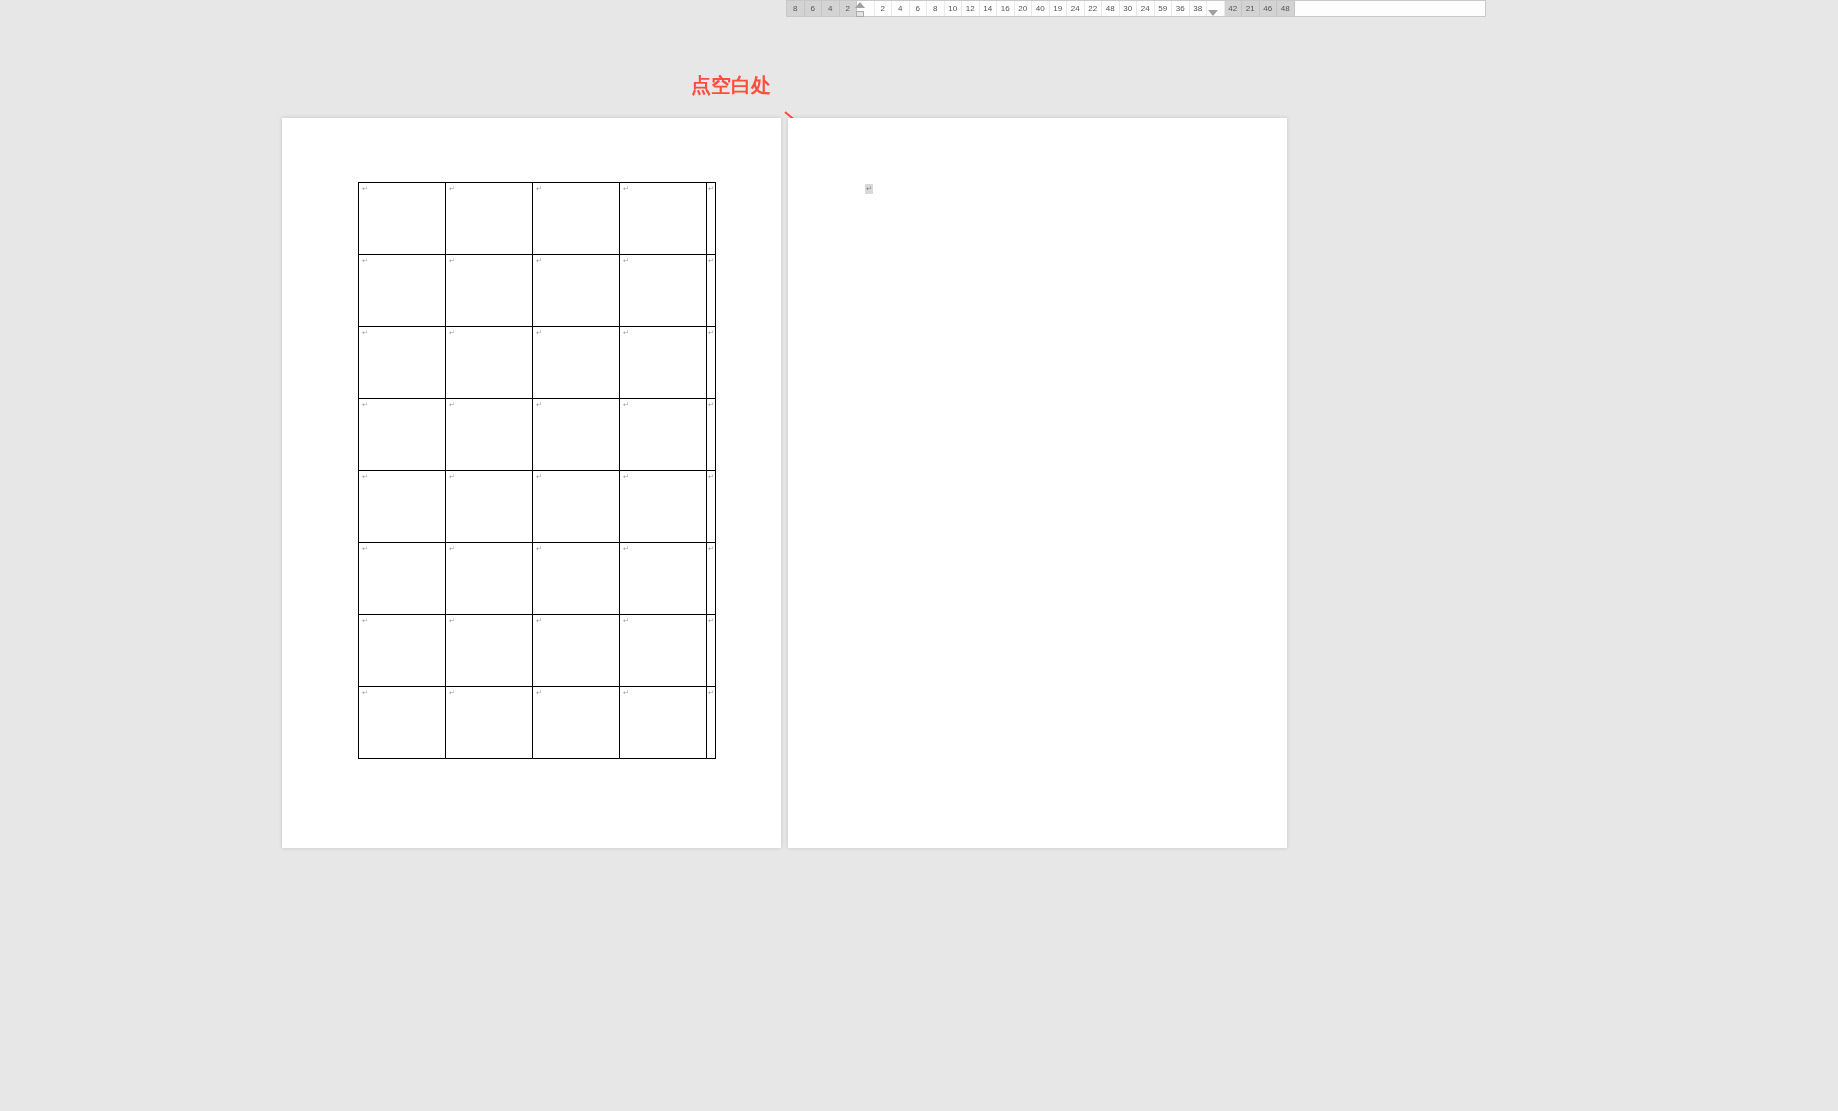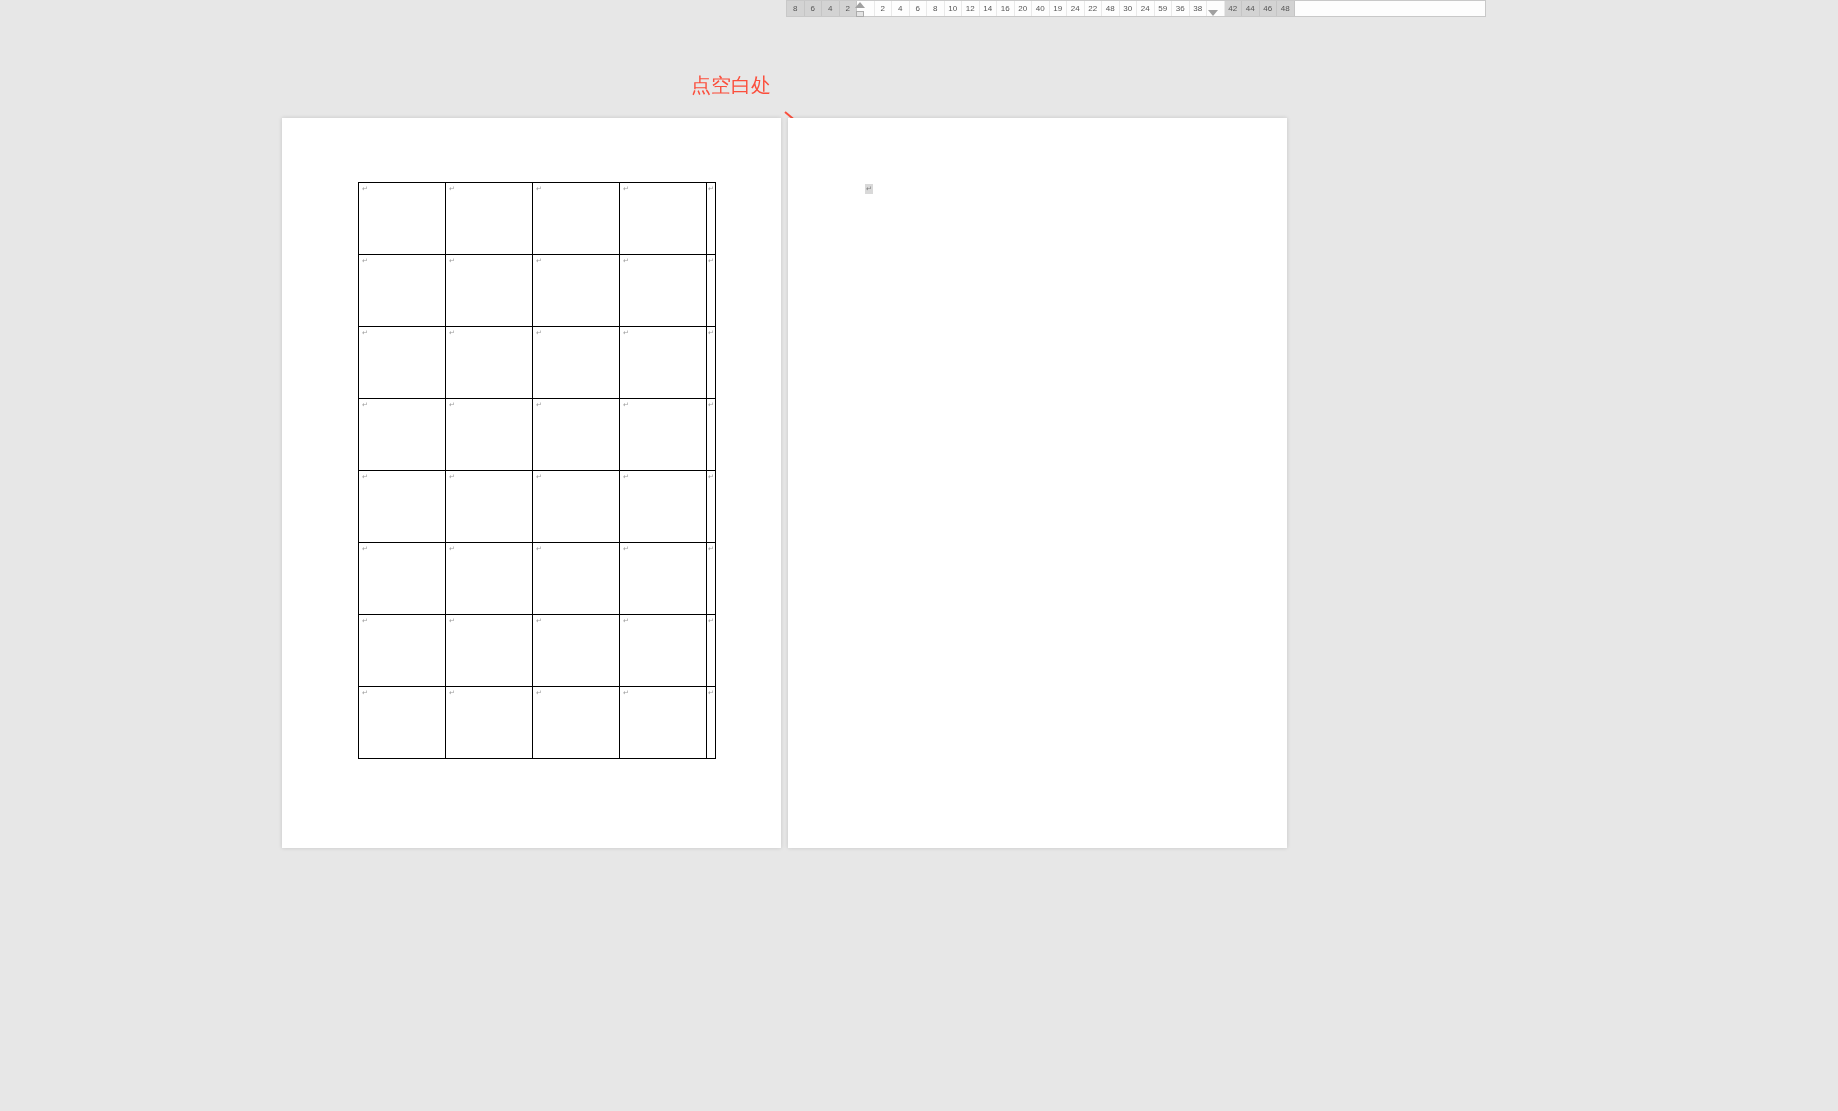--- a/index.html
+++ b/index.html
@@ -82,21 +82,21 @@
       border-right: 5px solid transparent;
       border-top: 6px solid #a0a0a0;
     }
 
     .annotation-text {
       position: absolute;
       left: 691px;
       top: 72px;
       color: #fb4f3d;
       font-size: 20px;
-      font-weight: 400;
+      font-weight: 700;
     }
 
     .annotation-arrow {
       position: absolute;
       left: 783px;
       top: 110px;
       width: 80px;
       height: 60px;
       pointer-events: none;
     }
@@ -197,21 +197,21 @@
   <span class="ruler-tick">24</span>
   <span class="ruler-tick">22</span>
   <span class="ruler-tick">48</span>
   <span class="ruler-tick">30</span>
   <span class="ruler-tick">24</span>
   <span class="ruler-tick">59</span>
   <span class="ruler-tick">36</span>
   <span class="ruler-tick">38</span>
   <span class="ruler-tick"></span>
   <span class="ruler-tick gray">42</span>
-  <span class="ruler-tick gray">44</span>
+  <span class="ruler-tick gray">21</span>
   <span class="ruler-tick gray">46</span>
   <span class="ruler-tick gray">48</span>
 </div>
 
 <div class="ruler-indent-marker">
   <div class="indent-top"></div>
   <div class="indent-bottom"></div>
 </div>
 <div class="ruler-right-marker">
   <div class="right-tri"></div>

